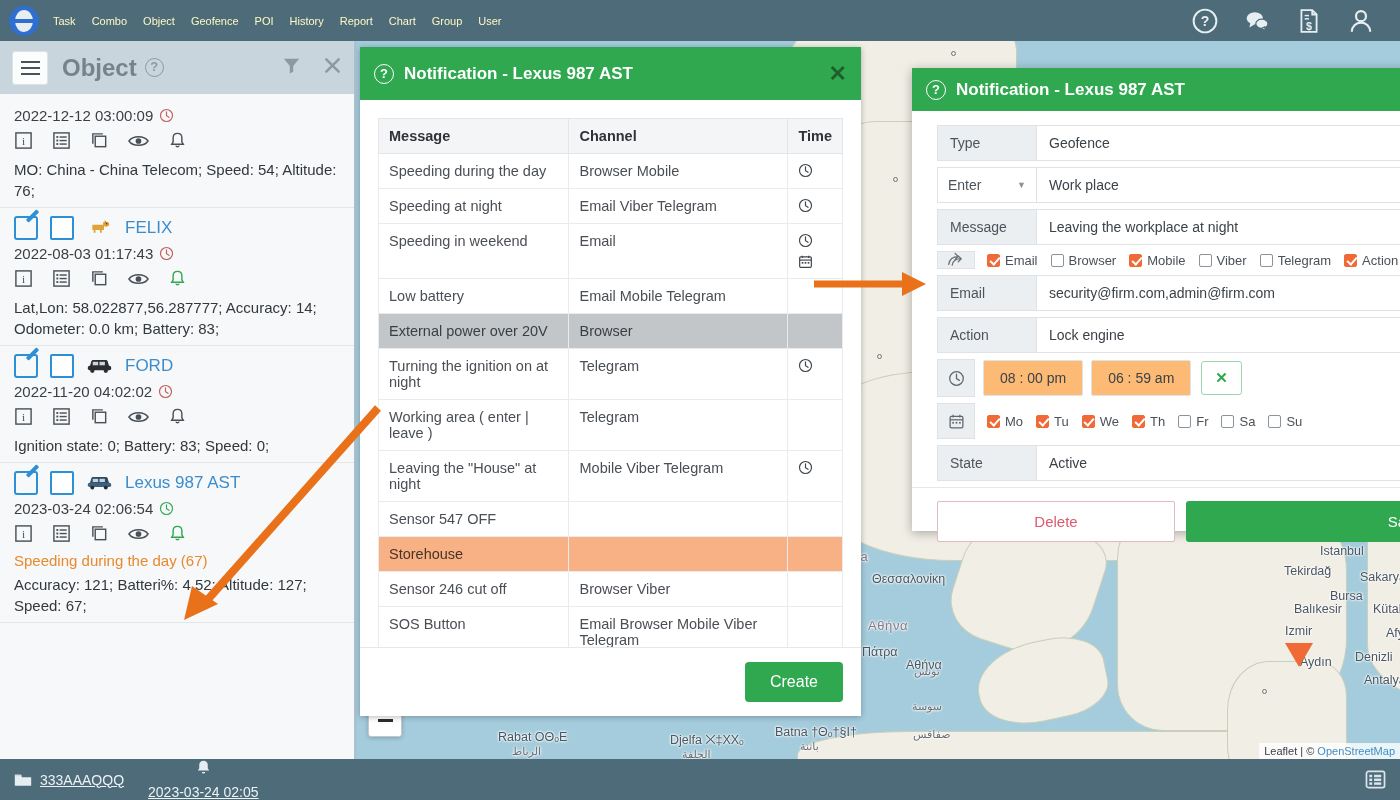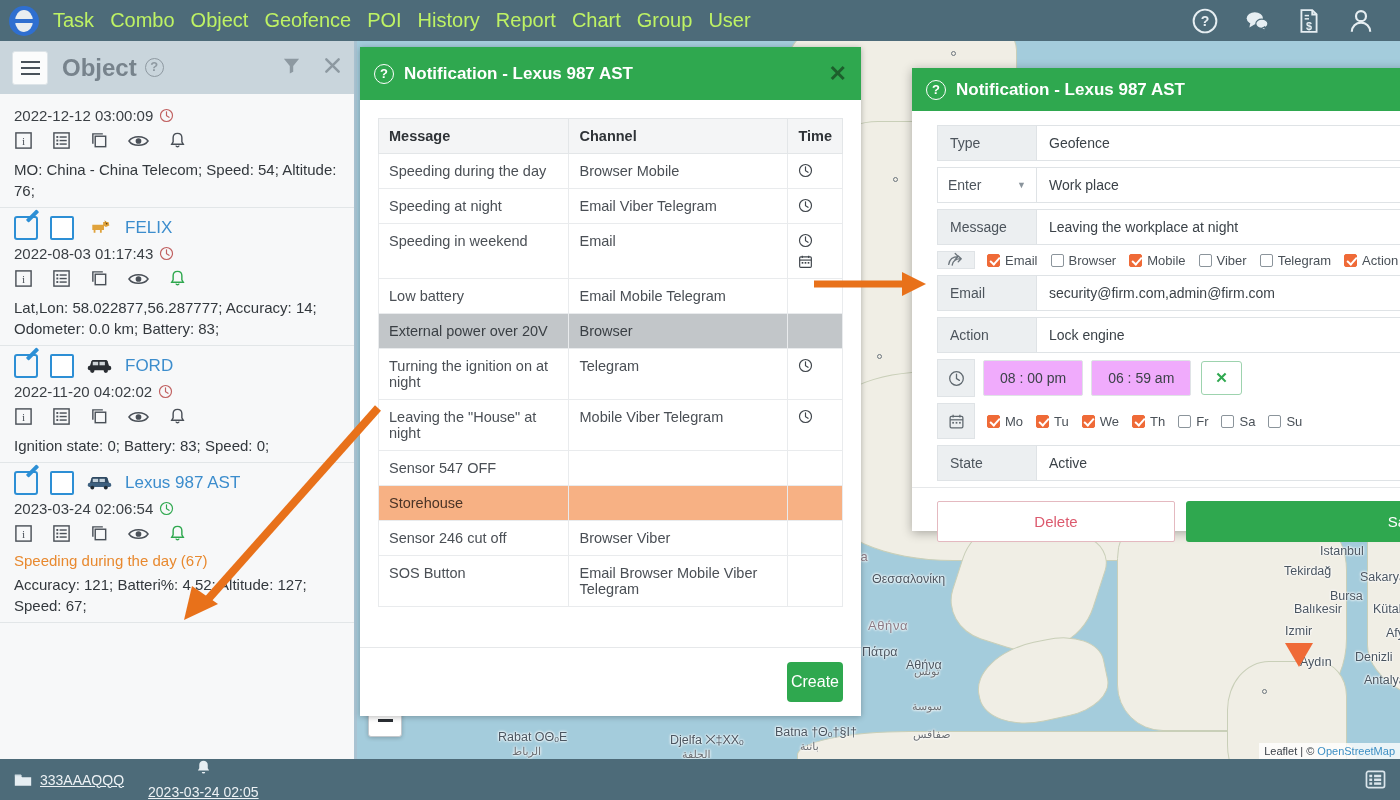--- a/index.html
+++ b/index.html
@@ -27,21 +27,21 @@
     content: ""; position: absolute; left: 6px; top: 4px;
     width: 18px; height: 22px; border-radius: 50%;
     background: #e8edf0;
   }
   .logo::after {
     content: ""; position: absolute; left: 2px; top: 13px;
     width: 26px; height: 4px; background: #2f6fd0;
   }
   .navitems { display: flex; align-items: center; gap: 16px; }
   .navitem {
-    color: #bef264; font-size: 20px; cursor: pointer; white-space: nowrap;
+    color: #fef9c3; font-size: 11px; cursor: pointer; white-space: nowrap;
   }
   .topright {
     margin-left: auto; display: flex; align-items: center; gap: 26px;
     margin-right: 26px;
   }
   .topicon { width: 26px; height: 26px; cursor: pointer; }
   .topicon svg { display: block; }
 
   
   .sidebar {
@@ -131,21 +131,21 @@
   .col-msg { width: 194px; }
   .col-chan { width: 224px; }
   .col-time { width: 50px; }
   .tcell-ic { display: flex; flex-direction: column; gap: 6px; }
   .dlg-foot {
     flex: 0 0 auto; border-top: 1px solid #e6e8ea; padding: 14px 18px;
     display: flex; justify-content: flex-end;
   }
   .btn-create {
     background: #2fa84f; color: #fff; border: none; border-radius: 4px;
-    font-size: 16px; padding: 11px 4px; cursor: pointer;
+    font-size: 16px; padding: 11px 25px; cursor: pointer;
     font-family: "Liberation Sans", sans-serif;
   }
 
   
   .map {
     position: absolute; left: 357px; top: 41px; width: 1043px; height: 718px;
     background: #a4ccdc; overflow: hidden;
   }
   .map-land {
     position: absolute; background: #f0eee5; border: 1px solid #c9cfb8;
@@ -217,21 +217,21 @@
   }
   .cb.on .cbox {
     background: #ef6a37; border-color: #ef6a37; position: relative;
   }
   .cb.on .cbox::after {
     content: ""; position: absolute; left: 3.5px; top: 0.5px; width: 4px; height: 8px;
     border: solid #fff; border-width: 0 2px 2px 0; transform: rotate(42deg);
   }
   .timerow { display: flex; align-items: center; gap: 0; margin-bottom: 6px; }
   .timebox {
-    border: 1px solid #dfe3e6; background: #f0abfc; padding: 9px 16px;
+    border: 1px solid #dfe3e6; background: #fdba74; padding: 9px 16px;
     font-size: 14px; color: #3b4248; margin-left: 8px; border-radius: 2px; text-align: right;
   }
   .xbtn {
     border: 1px solid #9dd3ae; background: #fff; color: #2fa84f; font-size: 15px;
     padding: 7px 13px; margin-left: 10px; border-radius: 3px; cursor: pointer;
     font-weight: bold;
   }
   .dayrow { display: flex; align-items: center; margin-bottom: 6px; }
   .rd-foot {
     flex: 0 0 auto; border-top: 1px solid #e6e8ea; padding: 13px 25px 16px 25px;
@@ -684,20 +684,27 @@
     <td class="col-time">
                 <span class="tcell-ic">
                   <svg viewBox="0 0 18 18" width="15" height="15">
                     <circle cx="9" cy="9" r="7.2" fill="none" stroke="#3f454b" stroke-width="1.4"></circle>
                     <path d="M9 4.6 V9.3 l3 1.9" fill="none" stroke="#3f454b" stroke-width="1.4" stroke-linecap="round"></path>
                   </svg>
                 </span>
               </td>
             </tr>
             <tr>
+    <td class="col-msg">Working area ( enter | leave )</td>
+    <td class="col-chan">Telegram</td>
+    <td class="col-time">
+                <span class="tcell-ic"></span>
+              </td>
+            </tr>
+            <tr>
     <td class="col-msg">Leaving the "House" at night</td>
     <td class="col-chan">Mobile Viber Telegram</td>
     <td class="col-time">
                 <span class="tcell-ic">
                   <svg viewBox="0 0 18 18" width="15" height="15">
                     <circle cx="9" cy="9" r="7.2" fill="none" stroke="#3f454b" stroke-width="1.4"></circle>
                     <path d="M9 4.6 V9.3 l3 1.9" fill="none" stroke="#3f454b" stroke-width="1.4" stroke-linecap="round"></path>
                   </svg>
                 </span>
               </td>

